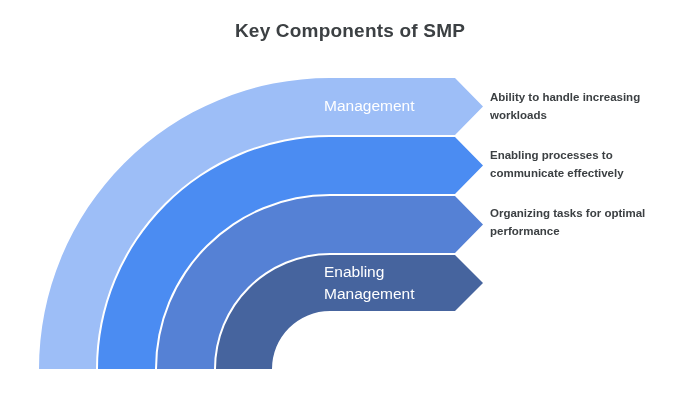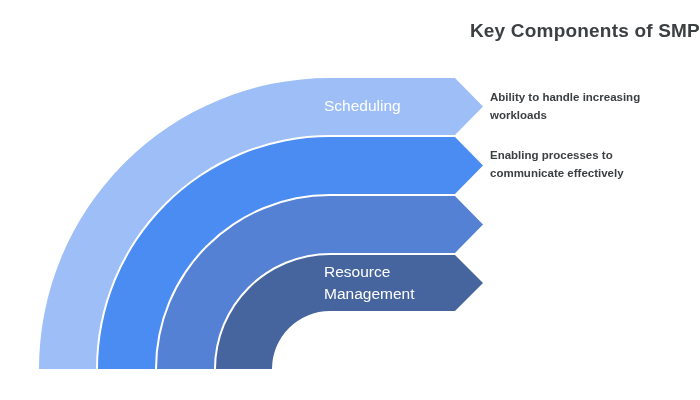--- a/index.html
+++ b/index.html
@@ -13,21 +13,21 @@
     width: 700px;
     height: 400px;
     background: #ffffff;
     overflow: hidden;
   }
   .title {
     position: absolute;
     top: 20px;
     left: 0;
     width: 700px;
-    text-align: right;
+    text-align: center;
     font-size: 19px;
     font-weight: 700;
     color: #3c4043;
     letter-spacing: 0.2px;
   }
   svg.diagram-svg {
     position: absolute;
     left: 0;
     top: 0;
   }
@@ -91,19 +91,20 @@
              A 116 116 0 0 0 214 369 Z" fill="#5581d5"></path>
       <path d="M 216 369
              A 114 114 0 0 1 330 255
              L 455 255
              L 483 283
              L 455 311
              L 330 311
              A 58 58 0 0 0 272 369 Z" fill="#46649e"></path>
     </svg>
 
-  <div class="band-label lbl-1">Scheduling</div>
-  <div class="band-label lbl-4">Resource Management</div>
+  <div class="band-label lbl-1">Management</div>
+  <div class="band-label lbl-4">Enabling Management</div>
 
   <div class="band-desc dsc-1">Ability to handle increasing workloads</div>
   <div class="band-desc dsc-2">Enabling processes to communicate effectively</div>
+  <div class="band-desc dsc-3">Organizing tasks for optimal performance</div>
 
 </div>
 
 </body></html>

